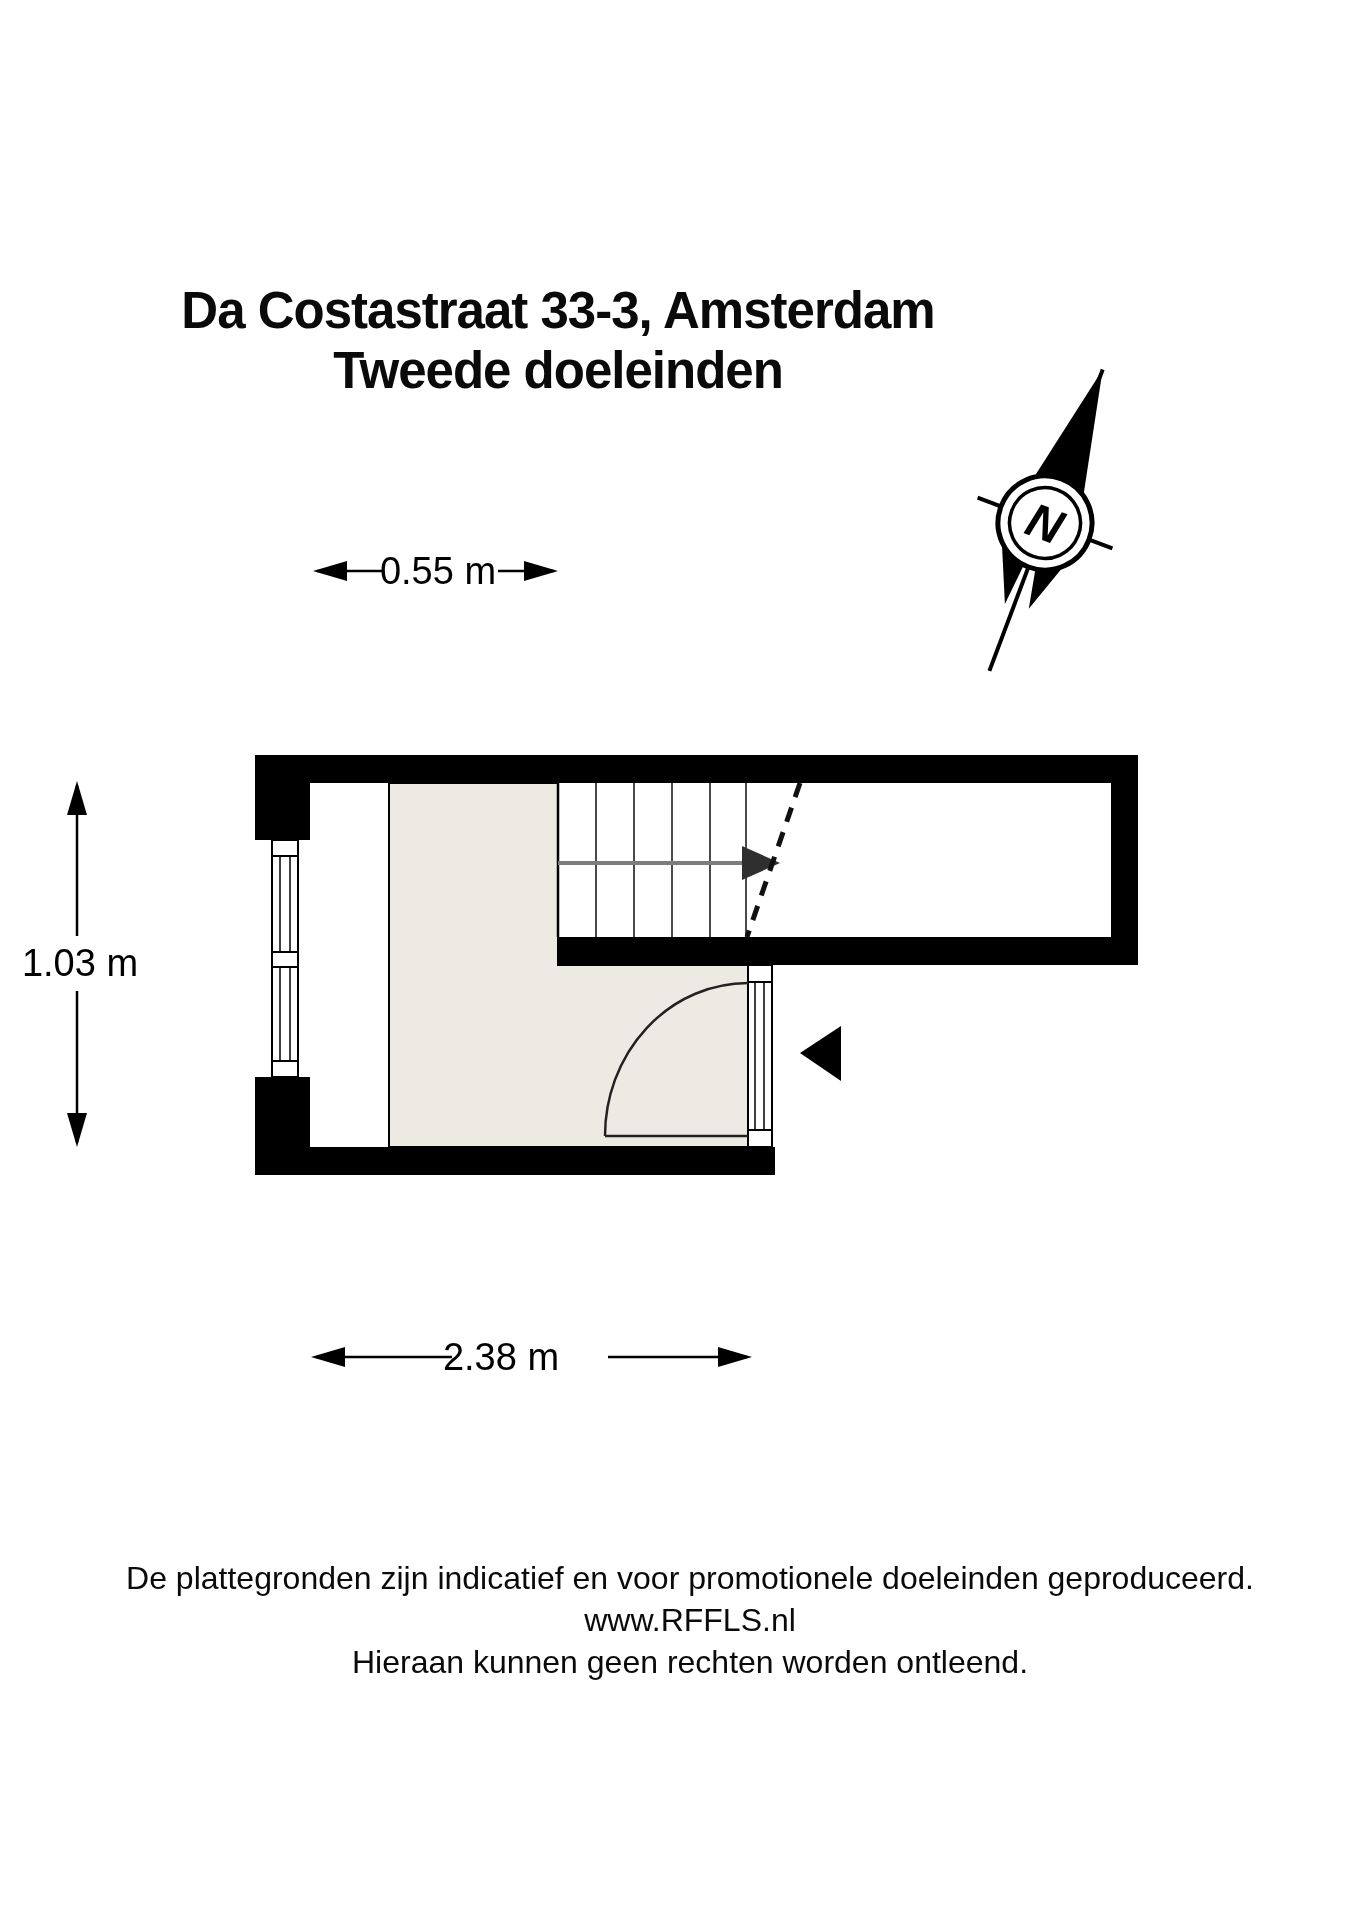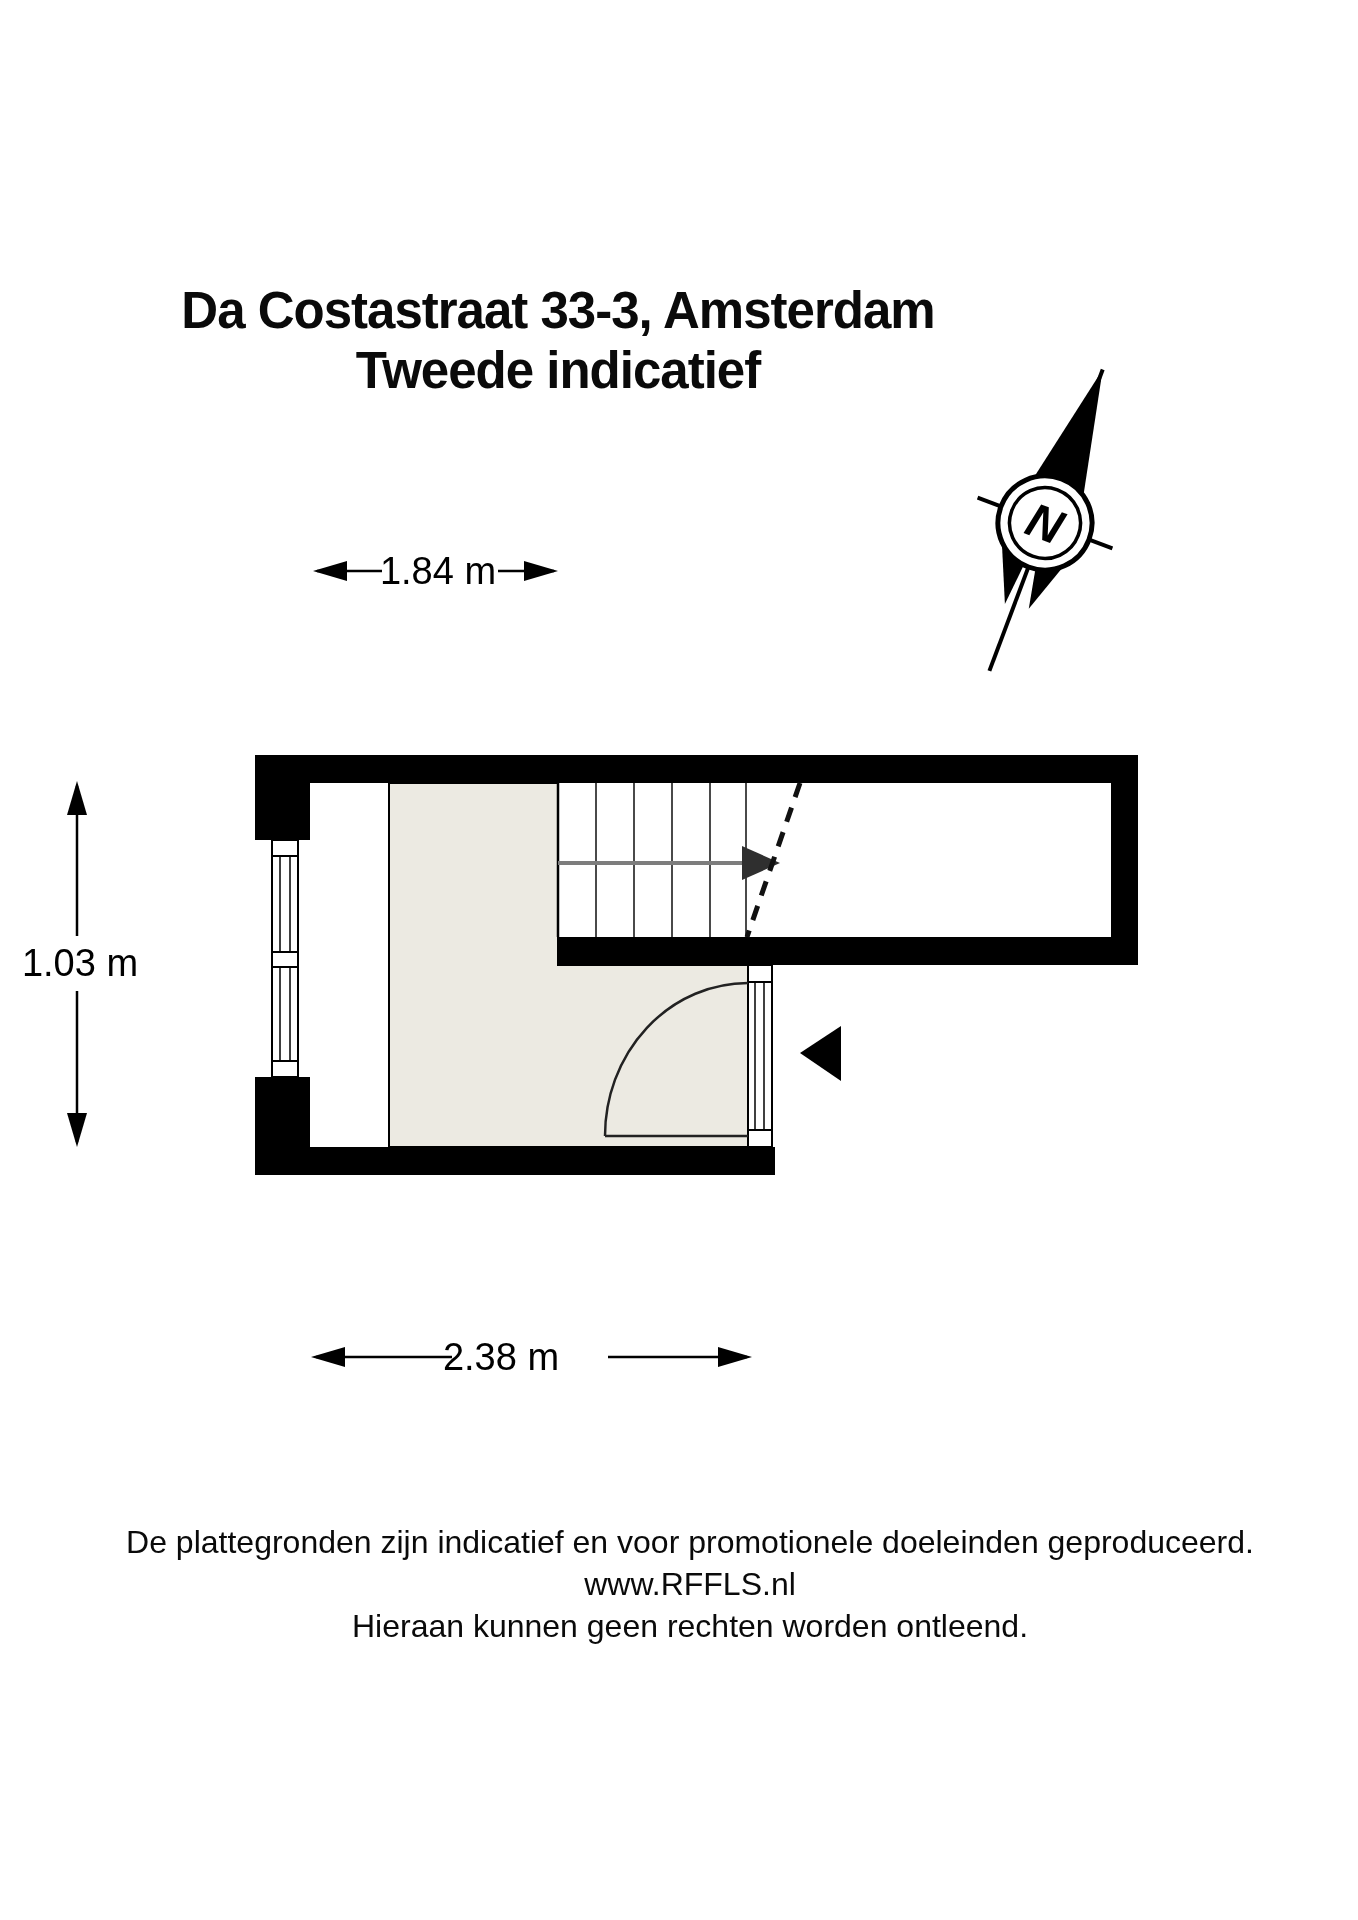--- a/index.html
+++ b/index.html
@@ -19,32 +19,32 @@
   }
   .dim{
     position:absolute;font-size:38px;color:#000;white-space:nowrap;
     transform:translate(-50%,-50%);
   }
   .room-label{
     position:absolute;left:467px;top:921px;transform:translateX(-50%);
     text-align:center;font-size:30px;line-height:36px;color:#111;white-space:nowrap;
   }
   .footer{
-    position:absolute;left:30px;top:1521px;width:1320px;
+    position:absolute;left:30px;top:1557px;width:1320px;
     text-align:center;font-size:32px;line-height:42px;color:#0a0a0a;
   }
 </style>
 </head>
 <body>
 
 <div class="page">
 
   <div class="title">
     <div>Da Costastraat 33-3, Amsterdam</div>
-    <div>Tweede indicatief</div>
+    <div>Tweede doeleinden</div>
   </div>
 
   <svg class="plan-svg" viewBox="0 0 1358 1920" xmlns="http://www.w3.org/2000/svg">
 
     <polygon points="389,783 558,783 558,965 748,965 748,1147 389,1147" stroke="#000000" stroke-width="2" fill="#ECEAE2"></polygon>
 
     <g fill="#000000">
       <rect x="255" y="755" width="883" height="28"></rect>
       <rect x="1111" y="755" width="27" height="210"></rect>
       <rect x="558" y="937" width="580" height="28"></rect>
@@ -114,21 +114,21 @@
       <line x1="-72" y1="0" x2="72" y2="0" stroke="#000" stroke-width="4"></line>
       <polygon points="0,-164 -27,-36 27,-36" fill="#000000"></polygon>
       <polygon points="-35,30 -4,35 -9,90" fill="#000000"></polygon>
       <polygon points="5,35 34,30 15,86" fill="#000000"></polygon>
       <circle cx="0" cy="0" r="47" fill="#ffffff" stroke="#000000" stroke-width="5"></circle>
       <circle cx="0" cy="0" r="35.5" fill="none" stroke="#000000" stroke-width="3.5"></circle>
       <text x="0" y="17" text-anchor="middle" font-family="Liberation Sans, sans-serif" font-size="48" font-weight="bold" font-style="italic" fill="#000000">N</text>
     </g>
   </svg>
 
-  <div class="dim" style="left:438px;top:571px;">1.84 m</div>
+  <div class="dim" style="left:438px;top:571px;">0.55 m</div>
   <div class="dim" style="left:80px;top:963px;">1.03 m</div>
   <div class="dim" style="left:501px;top:1357px;">2.38 m</div>
 
 
   <div class="footer">
     <div>De plattegronden zijn indicatief en voor promotionele doeleinden geproduceerd.</div>
     <div>www.RFFLS.nl</div>
     <div>Hieraan kunnen geen rechten worden ontleend.</div>
   </div>
 

